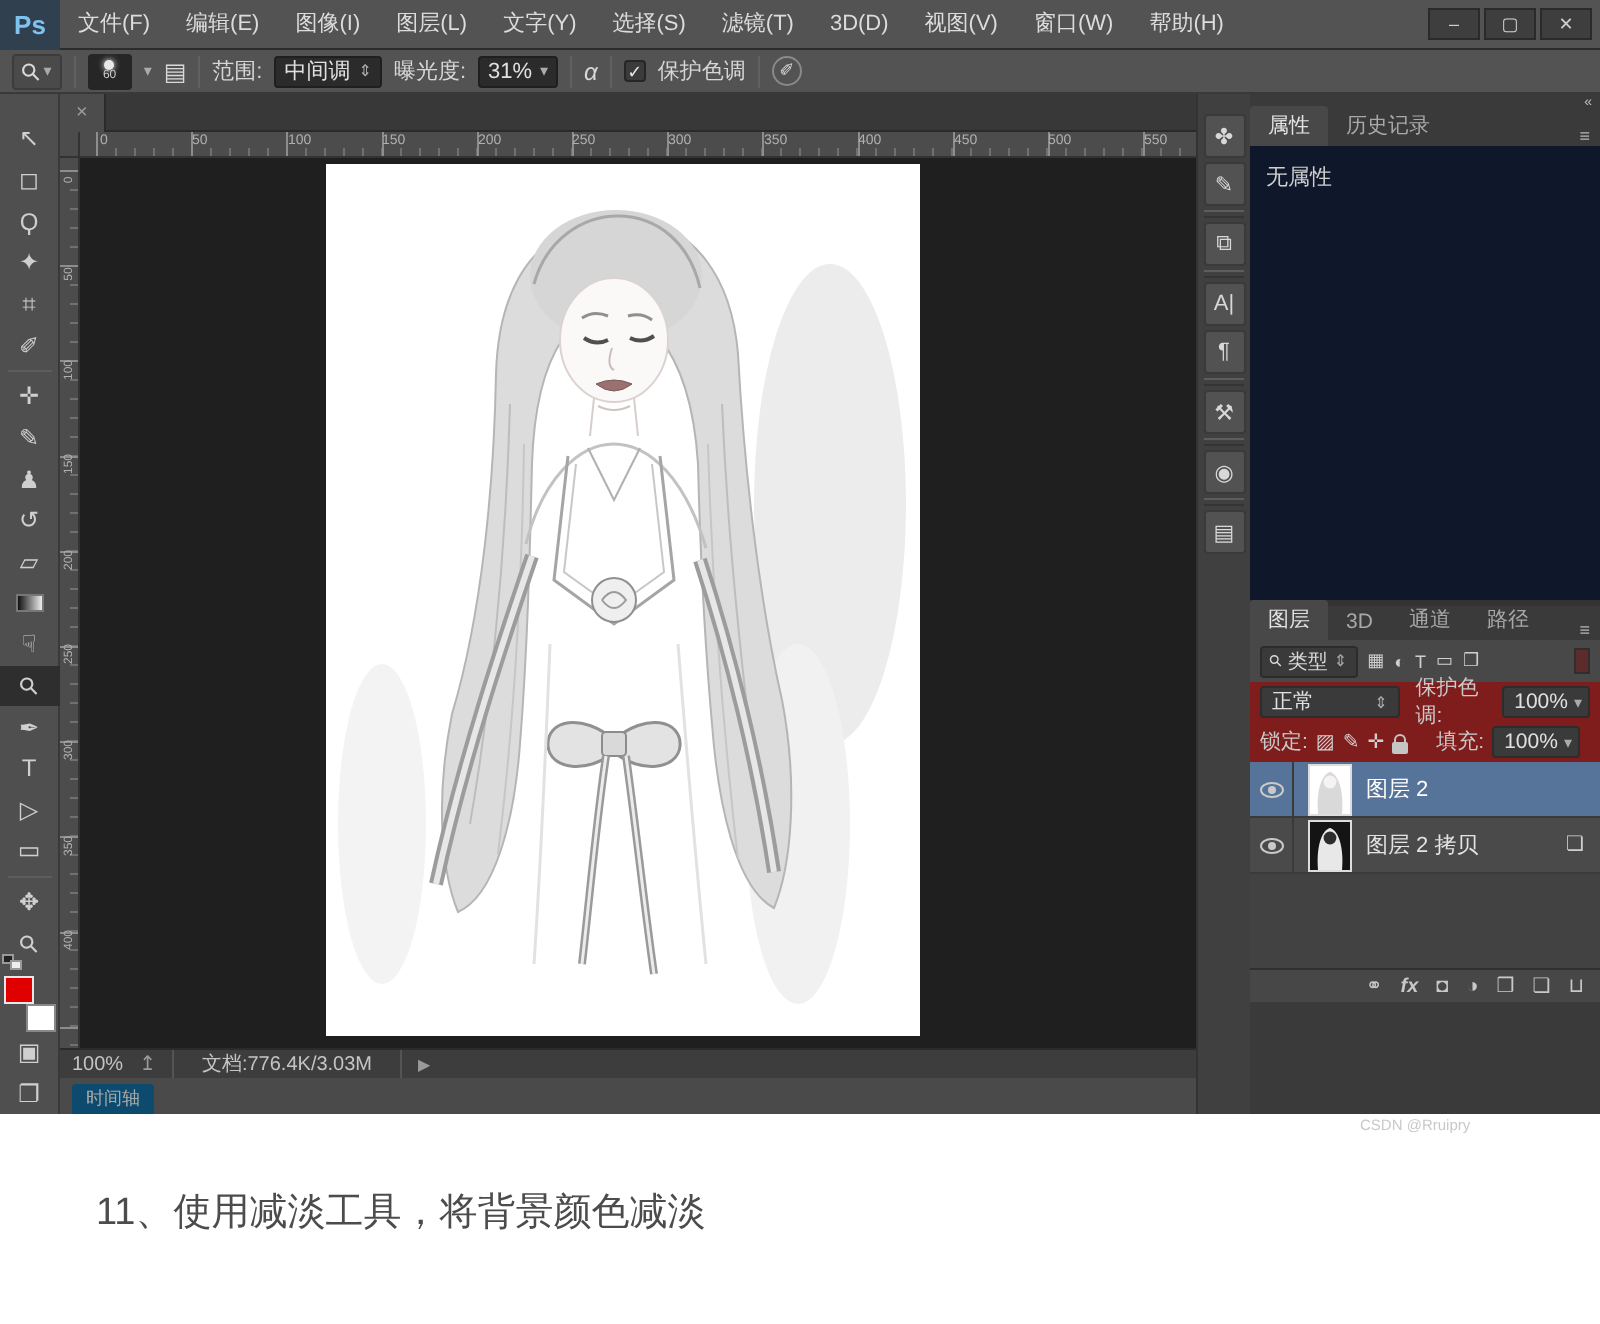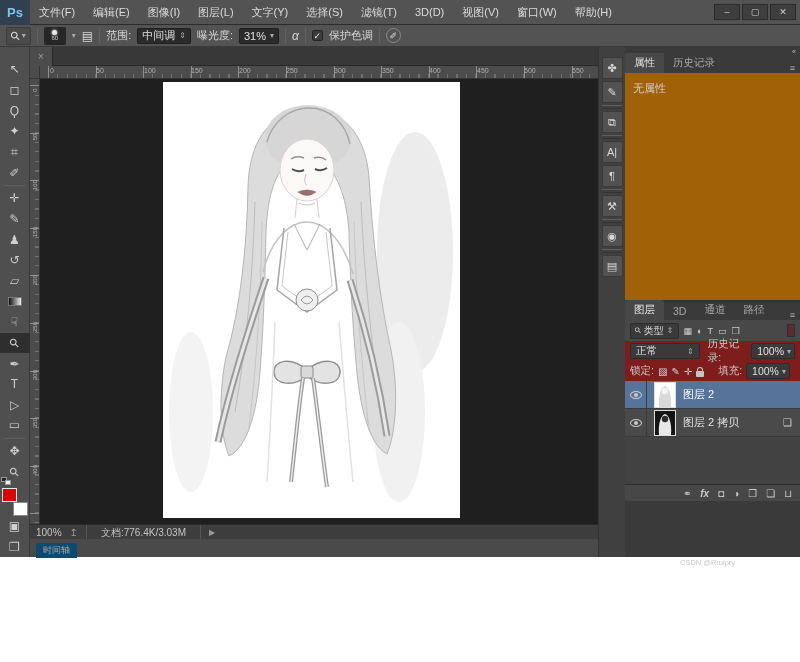--- a/index.html
+++ b/index.html
@@ -67,21 +67,21 @@
   .dock-btn { width:21px; height:22px; background:#525252; border:1px solid #3a3a3a; border-radius:2px; margin:2px auto; color:#d8d8d8; font-size:11px; display:flex; align-items:center; justify-content:center; }
 
   
   .rightpanel { position:absolute; top:47px; left:625px; width:175px; height:510px; background:#3a3a3a; }
   .panel-head { height:8px; position:relative; }
   .collapse-ic { position:absolute; right:4px; top:1px; font-size:7px; color:#bbb; }
   .ptabs { height:18px; background:#3a3a3a; display:flex; align-items:flex-end; }
   .ptab { font-size:10.5px; color:#a8a8a8; padding:3px 9px; }
   .ptab.on { background:#484848; color:#e2e2e2; border-radius:2px 2px 0 0; }
   .pmenu { margin-left:auto; color:#b5b5b5; font-size:9px; padding-right:5px; }
-  .props-content { height:227px; background:#a16207; color:#cfcfcf; font-size:11px; padding:8px; }
+  .props-content { height:227px; background:#0f172a; color:#cfcfcf; font-size:11px; padding:8px; }
   .panel-gap { height:3px; background:#333; }
 
   .lay-filter { height:21px; background:#484848; display:flex; align-items:center; gap:5px; padding:0 5px; }
   .searchbox { display:flex; align-items:center; gap:3px; background:#3a3a3a; border:1px solid #2c2c2c; border-radius:2px; height:16px; padding:0 4px; color:#d6d6d6; font-size:10px; }
   .f-ic { font-size:9px; color:#cfcfcf; }
   .f-toggle { width:8px; height:13px; background:#5c2b2b; border:1px solid #2e2e2e; margin-left:auto; }
   .lay-row2 { height:20px; background:#7f1d1d; display:flex; align-items:center; gap:4px; padding:0 5px; color:#c9c9c9; font-size:10.5px; }
   .sel-box { display:flex; align-items:center; justify-content:space-between; background:#3a3a3a; border:1px solid #2c2c2c; border-radius:2px; height:16px; padding:0 5px; color:#e0e0e0; }
   .val-box { display:flex; align-items:center; background:#3a3a3a; border:1px solid #2c2c2c; border-radius:2px; height:16px; padding:0 3px 0 5px; color:#e0e0e0; gap:3px; }
   .lk-ic { font-size:10px; color:#cfcfcf; }
@@ -354,21 +354,21 @@
       <span class="f-ic">▭</span>
       <span class="f-ic">❒</span>
       <span class="f-toggle"></span>
     </div>
 
     <div class="lay-row2">
       <span class="sel-box" style="width:78px">
         <span>正常</span>
         <span class="dd-caret">⇕</span>
       </span>
-      <span style="margin-left:4px">历史记录:</span>
+      <span style="margin-left:4px">保护色调:</span>
       <span class="val-box">
         <span>100%</span>
         <span class="dd-caret">▾</span>
       </span>
     </div>
 
     <div class="lay-row2">
       <span>锁定:</span>
       <span class="lk-ic">▨</span>
       <span class="lk-ic">✎</span>
@@ -418,14 +418,15 @@
       <span class="fx-t">fx</span>
       <span>◘</span>
       <span>◑</span>
       <span>❒</span>
       <span>❏</span>
       <span>⊔</span>
     </div>
   </div>
 
   <div class="watermark">CSDN @Rruipry</div>
+  <div class="caption">11、使用减淡工具，将背景颜色减淡</div>
 
 </div>
 
 </body></html>

